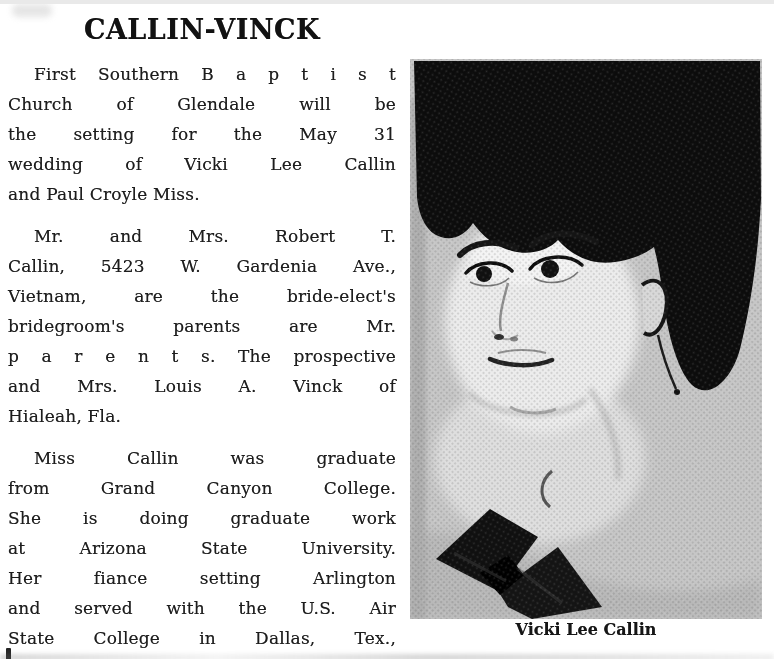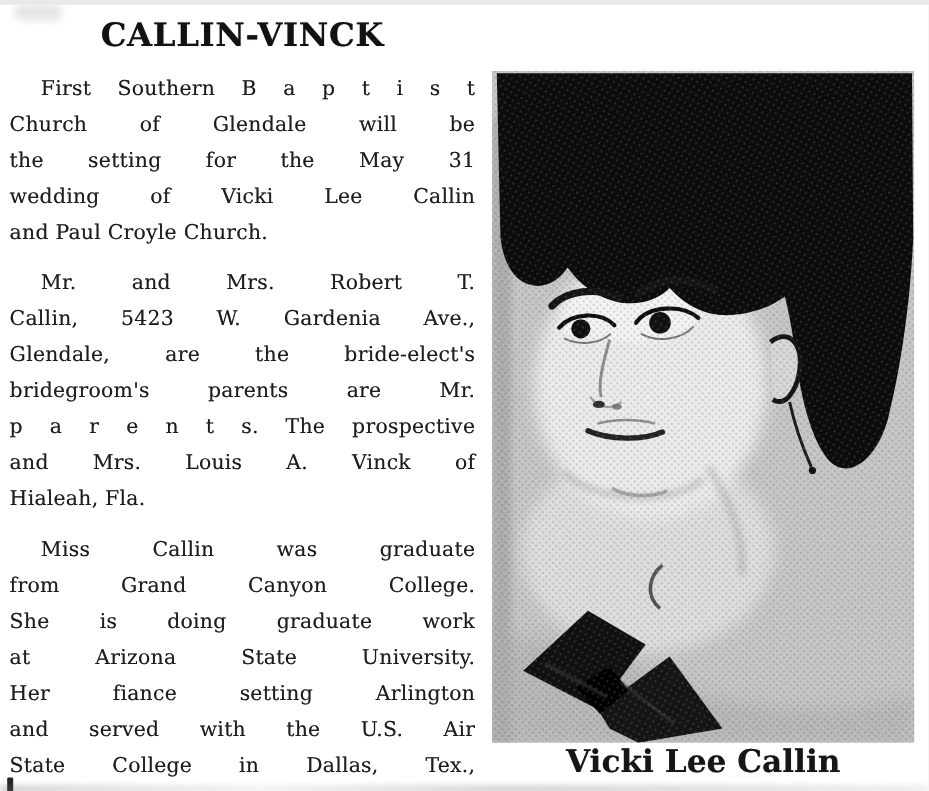--- a/index.html
+++ b/index.html
@@ -24,21 +24,21 @@
     text-shadow:0 0 0.5px rgba(0,0,0,.5);
     letter-spacing:0.2px;
   }
   .line.indent { text-indent:26px; }
   .line.endp  { text-align-last:left; }
   
   .photo { position:absolute; left:410px; top:55px; width:352px; height:560px; }
   .photo svg { display:block; width:100%; height:100%; }
   .caption {
     position:absolute; left:410px; top:616px; width:352px;
-    font-size:26px; font-weight:bold; text-align:center; color:#161616;
+    font-size:16px; font-weight:bold; text-align:center; color:#161616;
     text-shadow:0 0 0.6px rgba(0,0,0,.5);
   }
   
   .smudge-top-left {
     position:absolute; left:12px; top:0; width:40px; height:13px;
     background:#b5b5b5; opacity:.35; filter:blur(3px); border-radius:6px;
   }
   .mark-bottom-left {
     position:absolute; left:6px; top:644px; width:5px; height:15px;
     background:#242424; border-radius:1px;
@@ -60,27 +60,27 @@
   <div class="smudge-top-left"></div>
 
   <div class="article">
     <h1 class="title">CALLIN-VINCK</h1>
 
     <p class="para first">
       <span class="line indent">First Southern B a p t i s t</span>
       <span class="line">Church of Glendale will be</span>
       <span class="line">the setting for the May 31</span>
       <span class="line">wedding of Vicki Lee Callin</span>
-      <span class="line endp">and Paul Croyle Church.</span>
+      <span class="line endp">and Paul Croyle Miss.</span>
     </p>
 
     <p class="para">
       <span class="line indent">Mr. and Mrs. Robert T.</span>
       <span class="line">Callin, 5423 W. Gardenia Ave.,</span>
-      <span class="line">Glendale, are the bride-elect's</span>
+      <span class="line">Vietnam, are the bride-elect's</span>
       <span class="line">bridegroom's parents are Mr.</span>
       <span class="line">p a r e n t s. The prospective</span>
       <span class="line">and Mrs. Louis A. Vinck of</span>
       <span class="line endp">Hialeah, Fla.</span>
     </p>
 
     <p class="para">
       <span class="line indent">Miss Callin was graduate</span>
       <span class="line">from Grand Canyon College.</span>
       <span class="line">She is doing graduate work</span>

